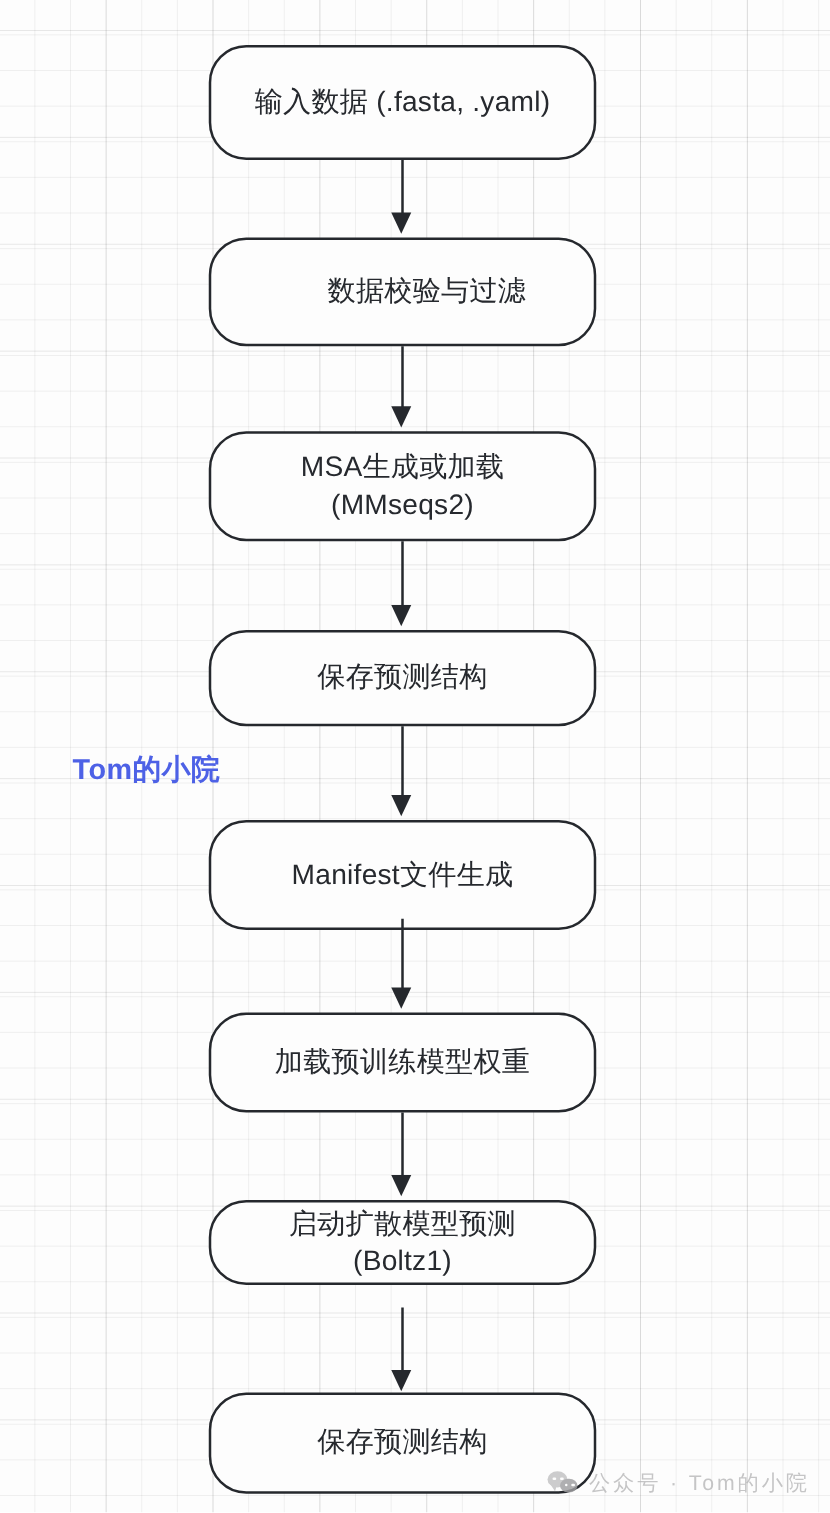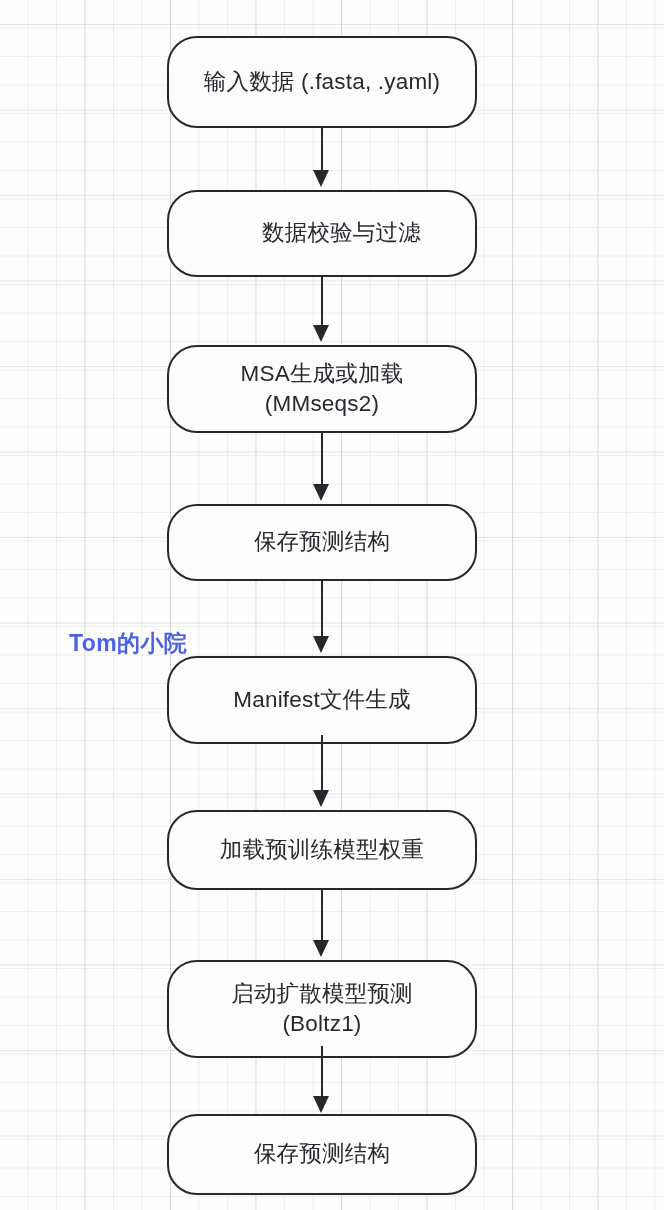--- a/index.html
+++ b/index.html
@@ -61,27 +61,26 @@
     width: 0;
     height: 0;
     border-left: 8.5px solid transparent;
     border-right: 8.5px solid transparent;
     border-top: 17px solid #25282d;
   }
 
   .watermark-blue {
     position: absolute;
     left: 58px;
-    top: 628px;
+    top: 600px;
     font-size: 23px;
     font-weight: bold;
     color: #4d61e6;
     letter-spacing: 0.4px;
     white-space: nowrap;
-    padding-left: 11px;
   }
 
   .watermark-bottom {
     position: absolute;
     right: 16px;
     bottom: 12px;
     display: flex;
     align-items: center;
     gap: 7px;
     opacity: 0.82;
@@ -163,27 +162,39 @@
   </div>
   <div class="connector" style="top:735px; height:58px;"></div>
   <div class="arrowhead" style="left:313px; top:790px;"></div>
 
   <div class="node" style="top:810px; height:80px;">
     <span class="label">加载预训练模型权重</span>
   </div>
   <div class="connector" style="top:890px; height:52px;"></div>
   <div class="arrowhead" style="left:313px; top:940px;"></div>
 
-  <div class="node" style="top:960px; height:98px;">
+  <div class="node" style="top:960px; height:68px;">
     <span class="label">启动扩散模型预测
 (Boltz1)</span>
   </div>
   <div class="connector" style="top:1046px; height:52px;"></div>
   <div class="arrowhead" style="left:313px; top:1096px;"></div>
 
   <div class="node" style="top:1114px; height:81px;text-align:center;">
     <span class="label">保存预测结构</span>
   </div>
 
   <div class="watermark-blue">Tom的小院</div>
 
+  <div class="watermark-bottom">
+    <span class="wechat-icon">
+      <span class="bub-a"></span>
+      <span class="tail-a"></span>
+      <span class="dot" style="left:4px; top:5px;"></span>
+      <span class="dot" style="left:10px; top:5px;"></span>
+      <span class="bub-b"></span>
+      <span class="dot" style="left:13.5px; top:10px;"></span>
+      <span class="dot" style="left:19px; top:10px;"></span>
+    </span>
+    <span class="wm-text">公众号 · Tom的小院</span>
+  </div>
 
 </div>
 
 </body></html>

